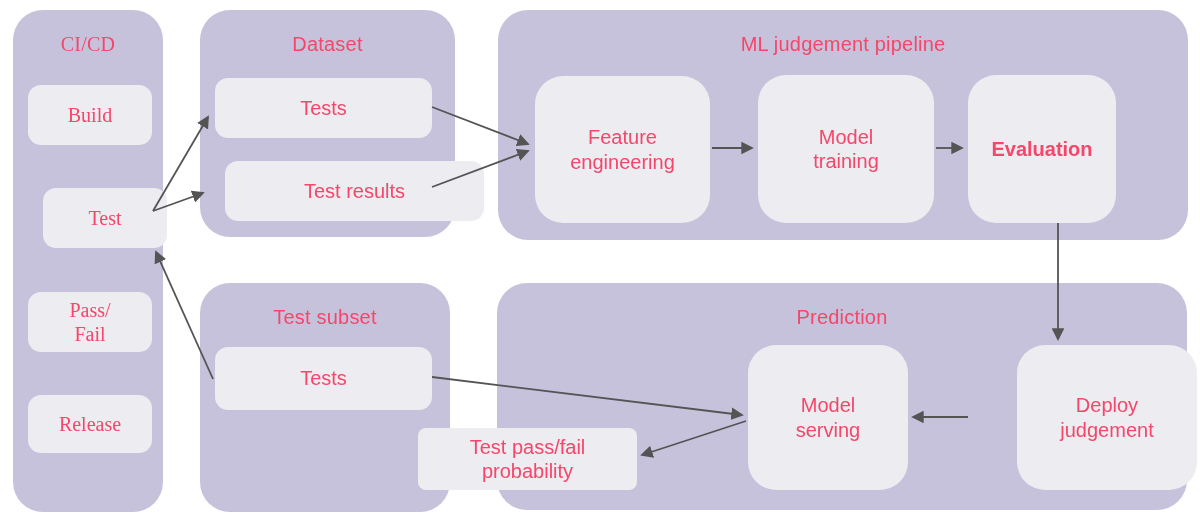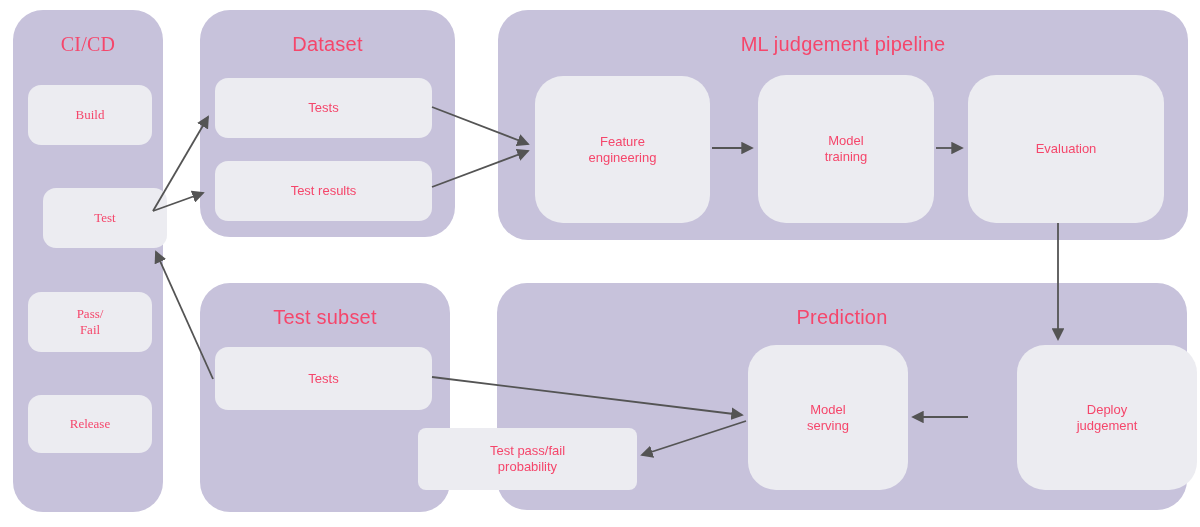--- a/index.html
+++ b/index.html
@@ -38,43 +38,43 @@
 
   .node {
     position: absolute;
     background: var(--node-fill);
     border-radius: 13px;
     display: flex;
     align-items: center;
     justify-content: center;
     text-align: center;
     color: var(--label-text);
-    font-size: 13px;
+    font-size: 20px;
     line-height: 1.22;
     white-space: pre-line;
   }
   .node.big { border-radius: 28px; }
 
   
   .g-cicd        { left: 13px;  top: 10px;  width: 150px; height: 502px; font-family: Liberation Serif, serif; }
   .g-dataset     { left: 200px; top: 10px;  width: 255px; height: 227px; }
   .g-ml          { left: 498px; top: 10px;  width: 690px; height: 230px; }
   .g-testsubset  { left: 200px; top: 283px; width: 250px; height: 229px; }
   .g-prediction  { left: 497px; top: 283px; width: 690px; height: 227px; }
 
   
   .n-build        { left: 15px;  top: 75px;  width: 124px; height: 60px; }
   .n-test         { left: 30px;  top: 178px; width: 124px; height: 60px; text-align: right; }
   .n-passfail     { left: 15px;  top: 282px; width: 124px; height: 60px; }
   .n-release      { left: 15px;  top: 385px; width: 124px; height: 58px; }
   .n-dtests       { left: 15px;  top: 68px;  width: 217px; height: 60px; }
-  .n-dtestresults { left: 15px;  top: 151px; width: 217px; height: 60px; }
+  .n-dtestresults { left: 25px;  top: 151px; width: 259px; height: 60px; }
   .n-fe           { left: 37px;  top: 66px;  width: 175px; height: 147px; }
   .n-mt           { left: 260px; top: 65px;  width: 176px; height: 148px; }
-  .n-eval         { left: 470px; top: 65px;  width: 196px; height: 148px; }
+  .n-eval         { left: 470px; top: 65px;  width: 148px; height: 148px; font-weight: bold; }
   .n-stests       { left: 15px;  top: 64px;  width: 217px; height: 63px; }
   .n-ms           { left: 251px; top: 62px;  width: 160px; height: 145px; }
   .n-dj           { left: 473px; top: 62px;  width: 180px; height: 145px; margin-left: 47px; }
   .n-prob         { left: 418px; top: 428px; width: 219px; height: 62px; border-radius: 8px; }
 
   .edges {
     position: absolute;
     left: 0; top: 0;
     width: 1200px;
     height: 527px;

